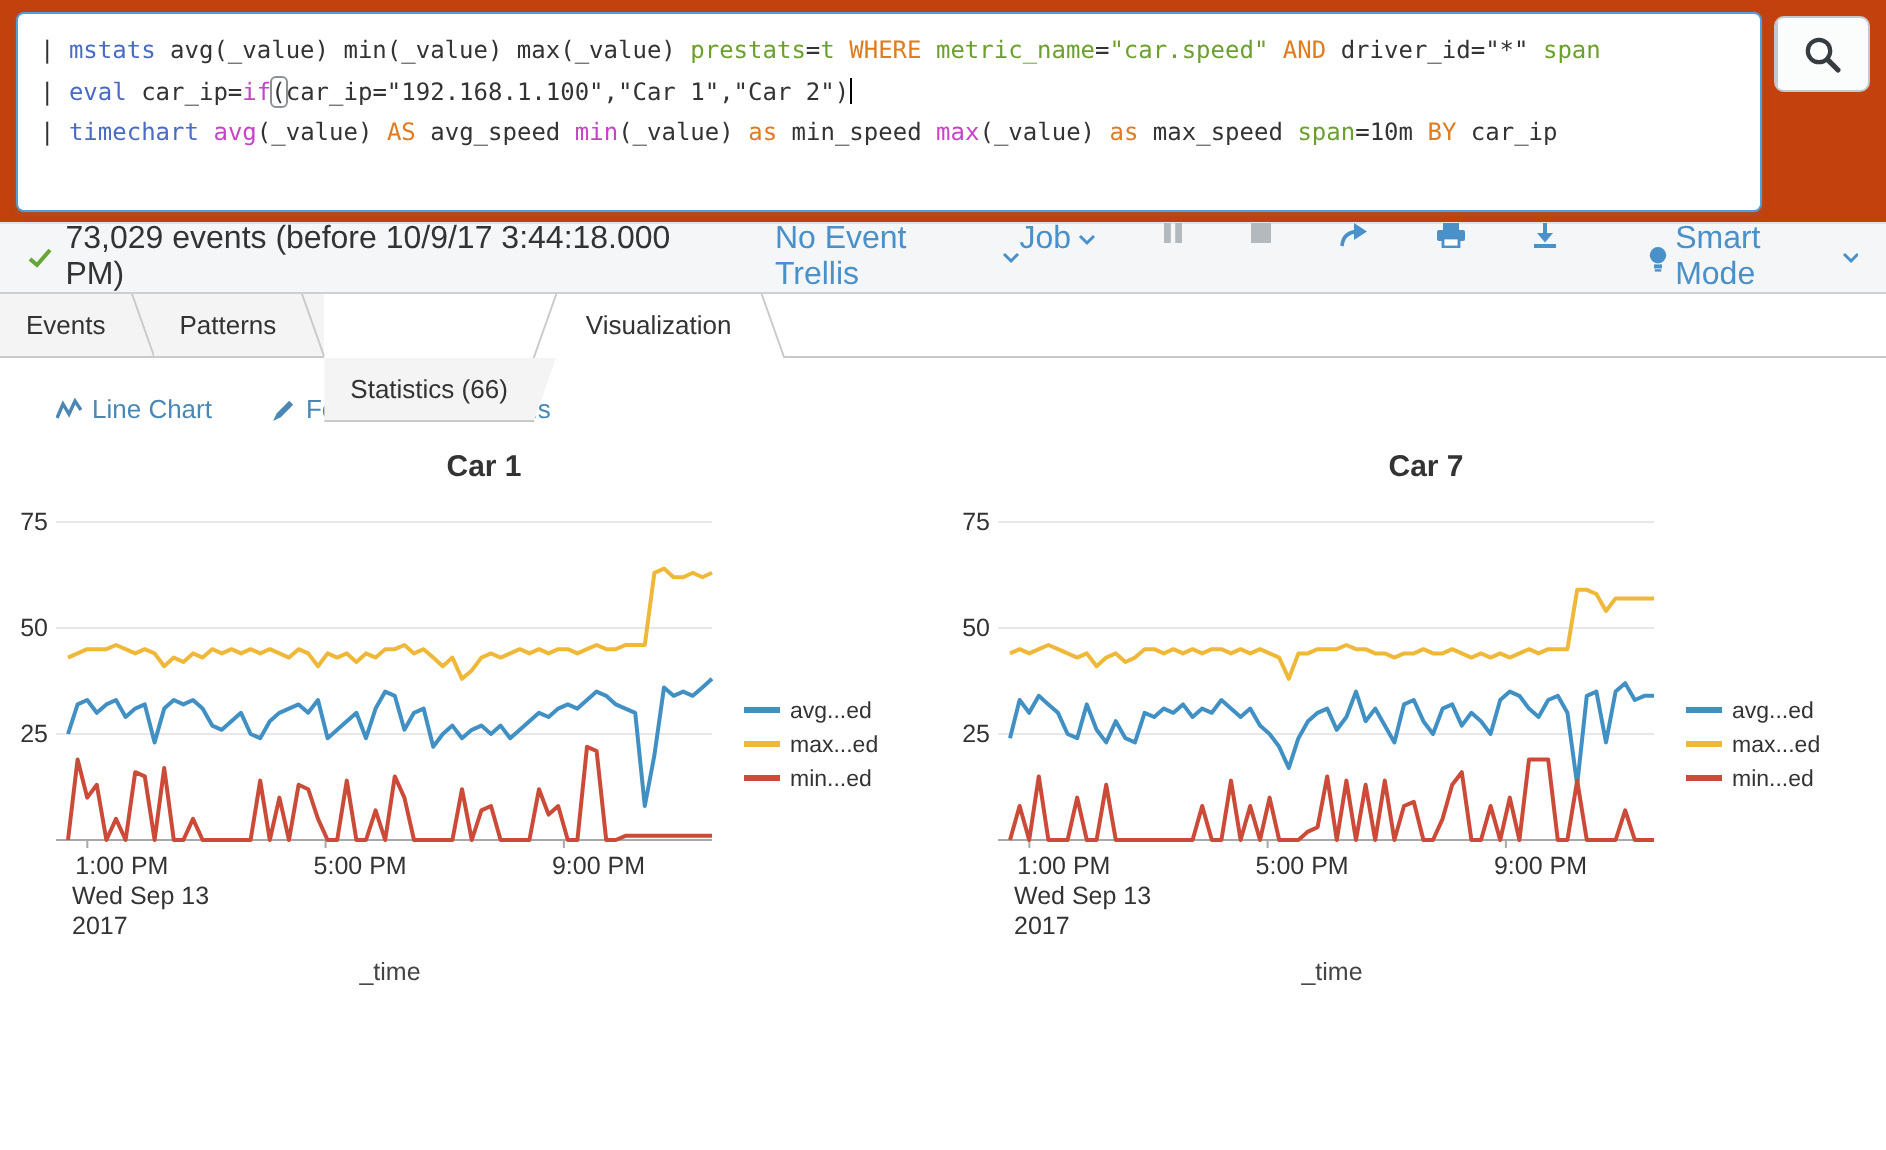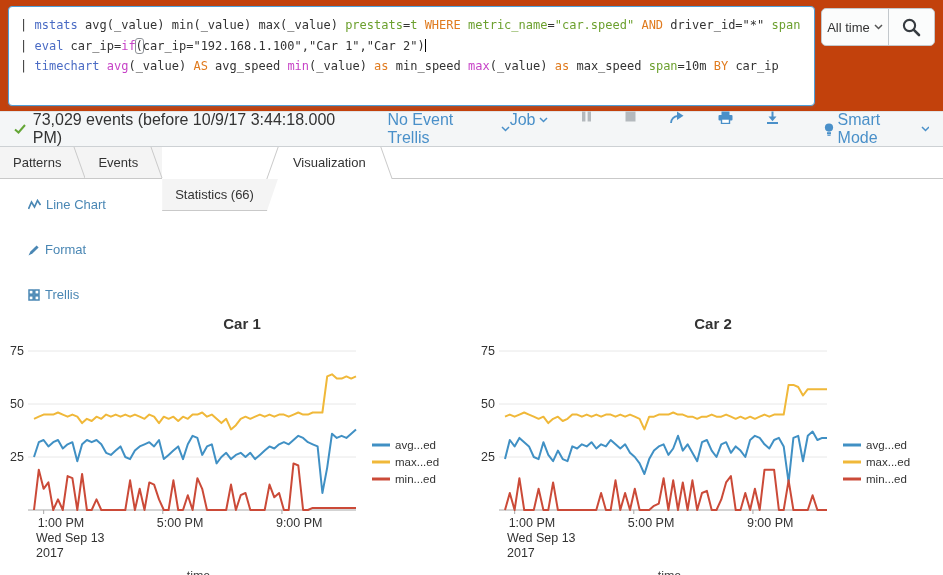--- a/index.html
+++ b/index.html
@@ -45,21 +45,21 @@
               background:#c9c9c9; transform:skewX(19.5deg); }
   .tab-stat { clip-path:polygon(0 0,100% 0,calc(100% - 11px) 100%,0 100%);margin-top:32px; }
   .tab-active { background:#fff; border-bottom:none; z-index:1; margin-left:-11px; padding:0 26px; }
   .tab-active .diag-l { position:absolute; left:5px; top:0; width:1px; height:32px;
                         background:#c9c9c9; transform:skewX(-19.5deg); }
   .tab-active .diag-r { position:absolute; right:5px; top:0; width:1px; height:32px;
                         background:#c9c9c9; transform:skewX(19.5deg); }
   .tab-filler { flex:1; height:32px; border-bottom:1px solid #c9c9c9; }
 
   
-  .viz-toolbar { padding:18px 0 0 28px; display:flex; gap:30px; font-size:13px;flex-direction:column; }
+  .viz-toolbar { padding:18px 0 0 28px; display:flex; gap:30px; font-size:13px; }
   .viz-toolbar .link { color:#4a87b4; gap:5px; }
 
   
   .charts { display:flex; padding-top:13px; }
   .panel { width:471px; }
   .chart-title { width:440px; text-align:center; font-size:15px; font-weight:bold; color:#333; height:22px;padding-left:44px; }
   .plot { display:block; width:471px; height:250px; }
 
   svg text { font-family:"Liberation Sans",sans-serif; }
 </style>
@@ -68,26 +68,20 @@
 
 <div class="app">
 
   <div class="search-area">
     <div class="search-box" id="query-box">
         <div class="qline"><span>| </span><span class="q-cmd">mstats</span><span> avg(_value) min(_value) max(_value) </span><span class="q-arg">prestats</span><span>=</span><span class="q-arg">t</span><span> </span><span class="q-kw">WHERE</span><span> </span><span class="q-arg">metric_name</span><span>=</span><span class="q-arg">"car.speed"</span><span> </span><span class="q-kw">AND</span><span> driver_id="*" </span><span class="q-arg">span</span></div>
         <div class="qline"><span>| </span><span class="q-cmd">eval</span><span> car_ip=</span><span class="q-fn">if</span><span class="q-br">(</span><span>car_ip="192.168.1.100","Car 1","Car 2")</span><span class="q-cursor"></span></div>
         <div class="qline"><span>| </span><span class="q-cmd">timechart</span><span> </span><span class="q-fn">avg</span><span>(_value) </span><span class="q-kw">AS</span><span> avg_speed </span><span class="q-fn">min</span><span>(_value) </span><span class="q-kw">as</span><span> min_speed </span><span class="q-fn">max</span><span>(_value) </span><span class="q-kw">as</span><span> max_speed </span><span class="q-arg">span</span><span>=10m </span><span class="q-kw">BY</span><span> car_ip</span></div>
       </div>
     <div class="time-group">
-      <button class="time-btn">
-        <span>All time</span>
-        <svg width="9" height="6">
-            <polyline points="1,1 4.5,4.5 8,1" fill="none" stroke="#555" stroke-width="1.5"></polyline>
-          </svg>
-      </button>
       <button class="search-btn">
         <svg width="21" height="21">
           <circle cx="8.5" cy="8.5" r="5.6" fill="none" stroke="#373c41" stroke-width="2.1"></circle>
           <line x1="12.8" y1="12.8" x2="18" y2="18" stroke="#373c41" stroke-width="2.6" stroke-linecap="round"></line>
         </svg>
       </button>
     </div>
   </div>
 
   <div class="status-bar">
@@ -148,24 +142,24 @@
         <span>Smart Mode</span>
         <svg width="9" height="6">
             <polyline points="1,1 4.5,4.5 8,1" fill="none" stroke="#4a90c9" stroke-width="1.5"></polyline>
           </svg>
       </span>
     </span>
   </div>
 
   <div class="tab-bar">
     <div class="tab">
+      <span>Events</span><span class="sep"></span>
+    </div>
+    <div class="tab">
       <span>Patterns</span><span class="sep"></span>
-    </div>
-    <div class="tab">
-      <span>Events</span><span class="sep"></span>
     </div>
     <div class="tab tab-stat">
       <span>Statistics (66)</span>
     </div>
     <div class="tab tab-active">
       <span class="diag-l"></span>
       <span>Visualization</span>
       <span class="diag-r"></span>
     </div>
     <div class="tab-filler"></div>
@@ -220,21 +214,21 @@
           <polyline points="34.0,173.0 38.8,132.7 43.6,151.8 48.4,145.4 53.2,173.0 58.0,162.4 62.8,173.0 67.6,139.1 72.4,141.2 77.3,173.0 82.1,137.0 86.9,173.0 91.7,173.0 96.5,162.4 101.3,173.0 106.1,173.0 110.9,173.0 115.7,173.0 120.5,173.0 125.3,173.0 130.1,143.3 134.9,173.0 139.7,151.8 144.5,173.0 149.3,145.4 154.1,147.6 159.0,162.4 163.8,173.0 168.6,173.0 173.4,143.3 178.2,173.0 183.0,173.0 187.8,158.2 192.6,173.0 197.4,141.2 202.2,151.8 207.0,173.0 211.8,173.0 216.6,173.0 221.4,173.0 226.2,173.0 231.0,147.6 235.9,173.0 240.7,158.2 245.5,156.0 250.3,173.0 255.1,173.0 259.9,173.0 264.7,173.0 269.5,147.6 274.3,160.3 279.1,156.0 283.9,173.0 288.7,173.0 293.5,126.4 298.3,128.5 303.1,173.0 307.9,173.0 312.7,170.9 317.6,170.9 322.4,170.9 327.2,170.9 332.0,170.9 336.8,170.9 341.6,170.9 346.4,170.9 351.2,170.9 356.0,170.9" fill="none" stroke="#cb4a38" stroke-width="2" stroke-linejoin="round"></polyline>
           <line x1="372" y1="108" x2="390" y2="108" stroke="#4090c4" stroke-width="3"></line>
           <text x="395" y="112" font-size="11.5" fill="#333">avg...ed</text>
           <line x1="372" y1="125" x2="390" y2="125" stroke="#f0b839" stroke-width="3"></line>
           <text x="395" y="129" font-size="11.5" fill="#333">max...ed</text>
           <line x1="372" y1="142" x2="390" y2="142" stroke="#cb4a38" stroke-width="3"></line>
           <text x="395" y="146" font-size="11.5" fill="#333">min...ed</text>
         </svg>
     </div>
     <div class="panel">
-      <div class="chart-title">Car 2</div>
+      <div class="chart-title">Car 7</div>
       <svg class="plot" viewBox="0 0 471 250">
           <line x1="28" y1="120" x2="356" y2="120" stroke="#e8e8e8" stroke-width="1"></line>
           <text x="24" y="124" text-anchor="end" font-size="12.5" fill="#333">25</text>
           <line x1="28" y1="67" x2="356" y2="67" stroke="#e8e8e8" stroke-width="1"></line>
           <text x="24" y="71" text-anchor="end" font-size="12.5" fill="#333">50</text>
           <line x1="28" y1="14" x2="356" y2="14" stroke="#e8e8e8" stroke-width="1"></line>
           <text x="24" y="18" text-anchor="end" font-size="12.5" fill="#333">75</text>
           <line x1="28" y1="173" x2="356" y2="173" stroke="#a8a8a8" stroke-width="1"></line>
           <line x1="43.66" y1="173" x2="43.66" y2="177" stroke="#a8a8a8" stroke-width="1"></line>
           <text x="37.66" y="190" font-size="12.5" fill="#333">1:00 PM</text>

